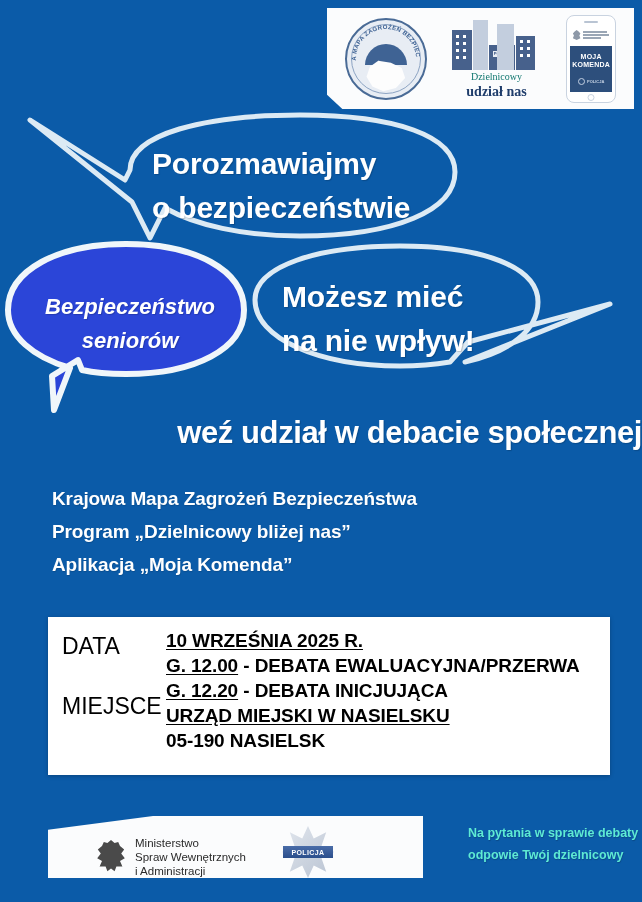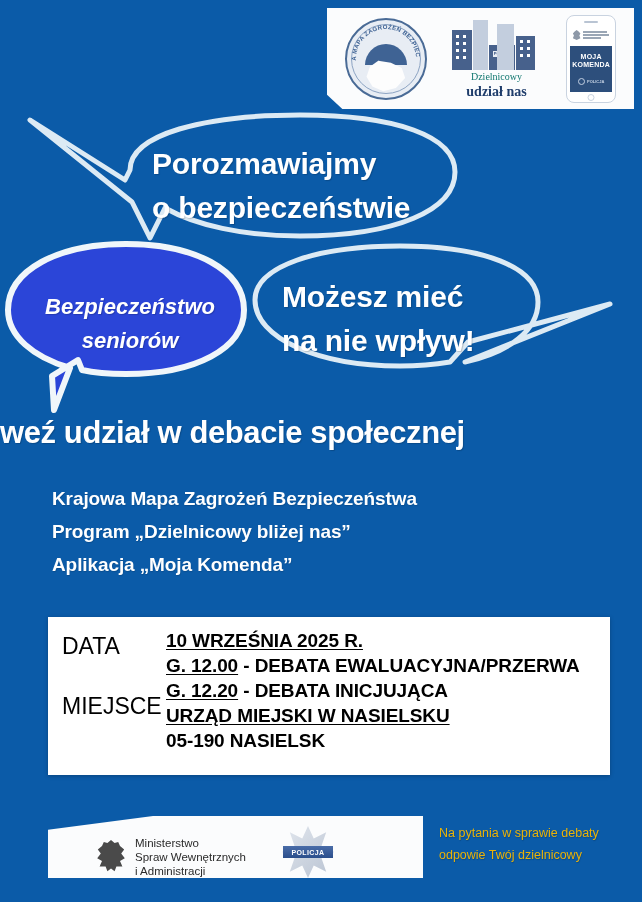--- a/index.html
+++ b/index.html
@@ -240,21 +240,21 @@
     text-align: center;
     font-size: 22px; line-height: 34px;
     font-style: italic;
   }
 
   
   #headline {
     position: absolute;
     left: 0; top: 415px;
     width: 642px;
-    text-align: left;
+    text-align: right;
     color: #ffffff;
     font-size: 31px;
     font-weight: bold;
     letter-spacing: -0.4px;
     text-shadow: 1px 1px 1px rgba(0,0,0,0.18);
   }
 
   
   #programs {
     position: absolute;
@@ -347,24 +347,24 @@
     position: absolute;
     left: 1px; right: 1px; top: 50%;
     transform: translateY(-50%);
     height: 12px;
     background: linear-gradient(180deg,#4a6da8,#2b4f8c);
     display: flex; align-items: center; justify-content: center;
     color: #fff; font-size: 7px; font-weight: bold; letter-spacing: 0.4px;
   }
   #footer-note {
     position: absolute;
-    left: 439px; top: 822px;
-    color: #eab308;
+    left: 468px; top: 822px;
+    color: #5eead4;
     font-size: 12.5px;
-    font-weight: normal;
+    font-weight: bold;
     line-height: 22px;
     text-shadow: 0.5px 0.5px 1px rgba(0,0,0,0.2);
   }
 </style>
 </head>
 <body>
 
 <div id="poster">
 
   <div id="header-banner">

